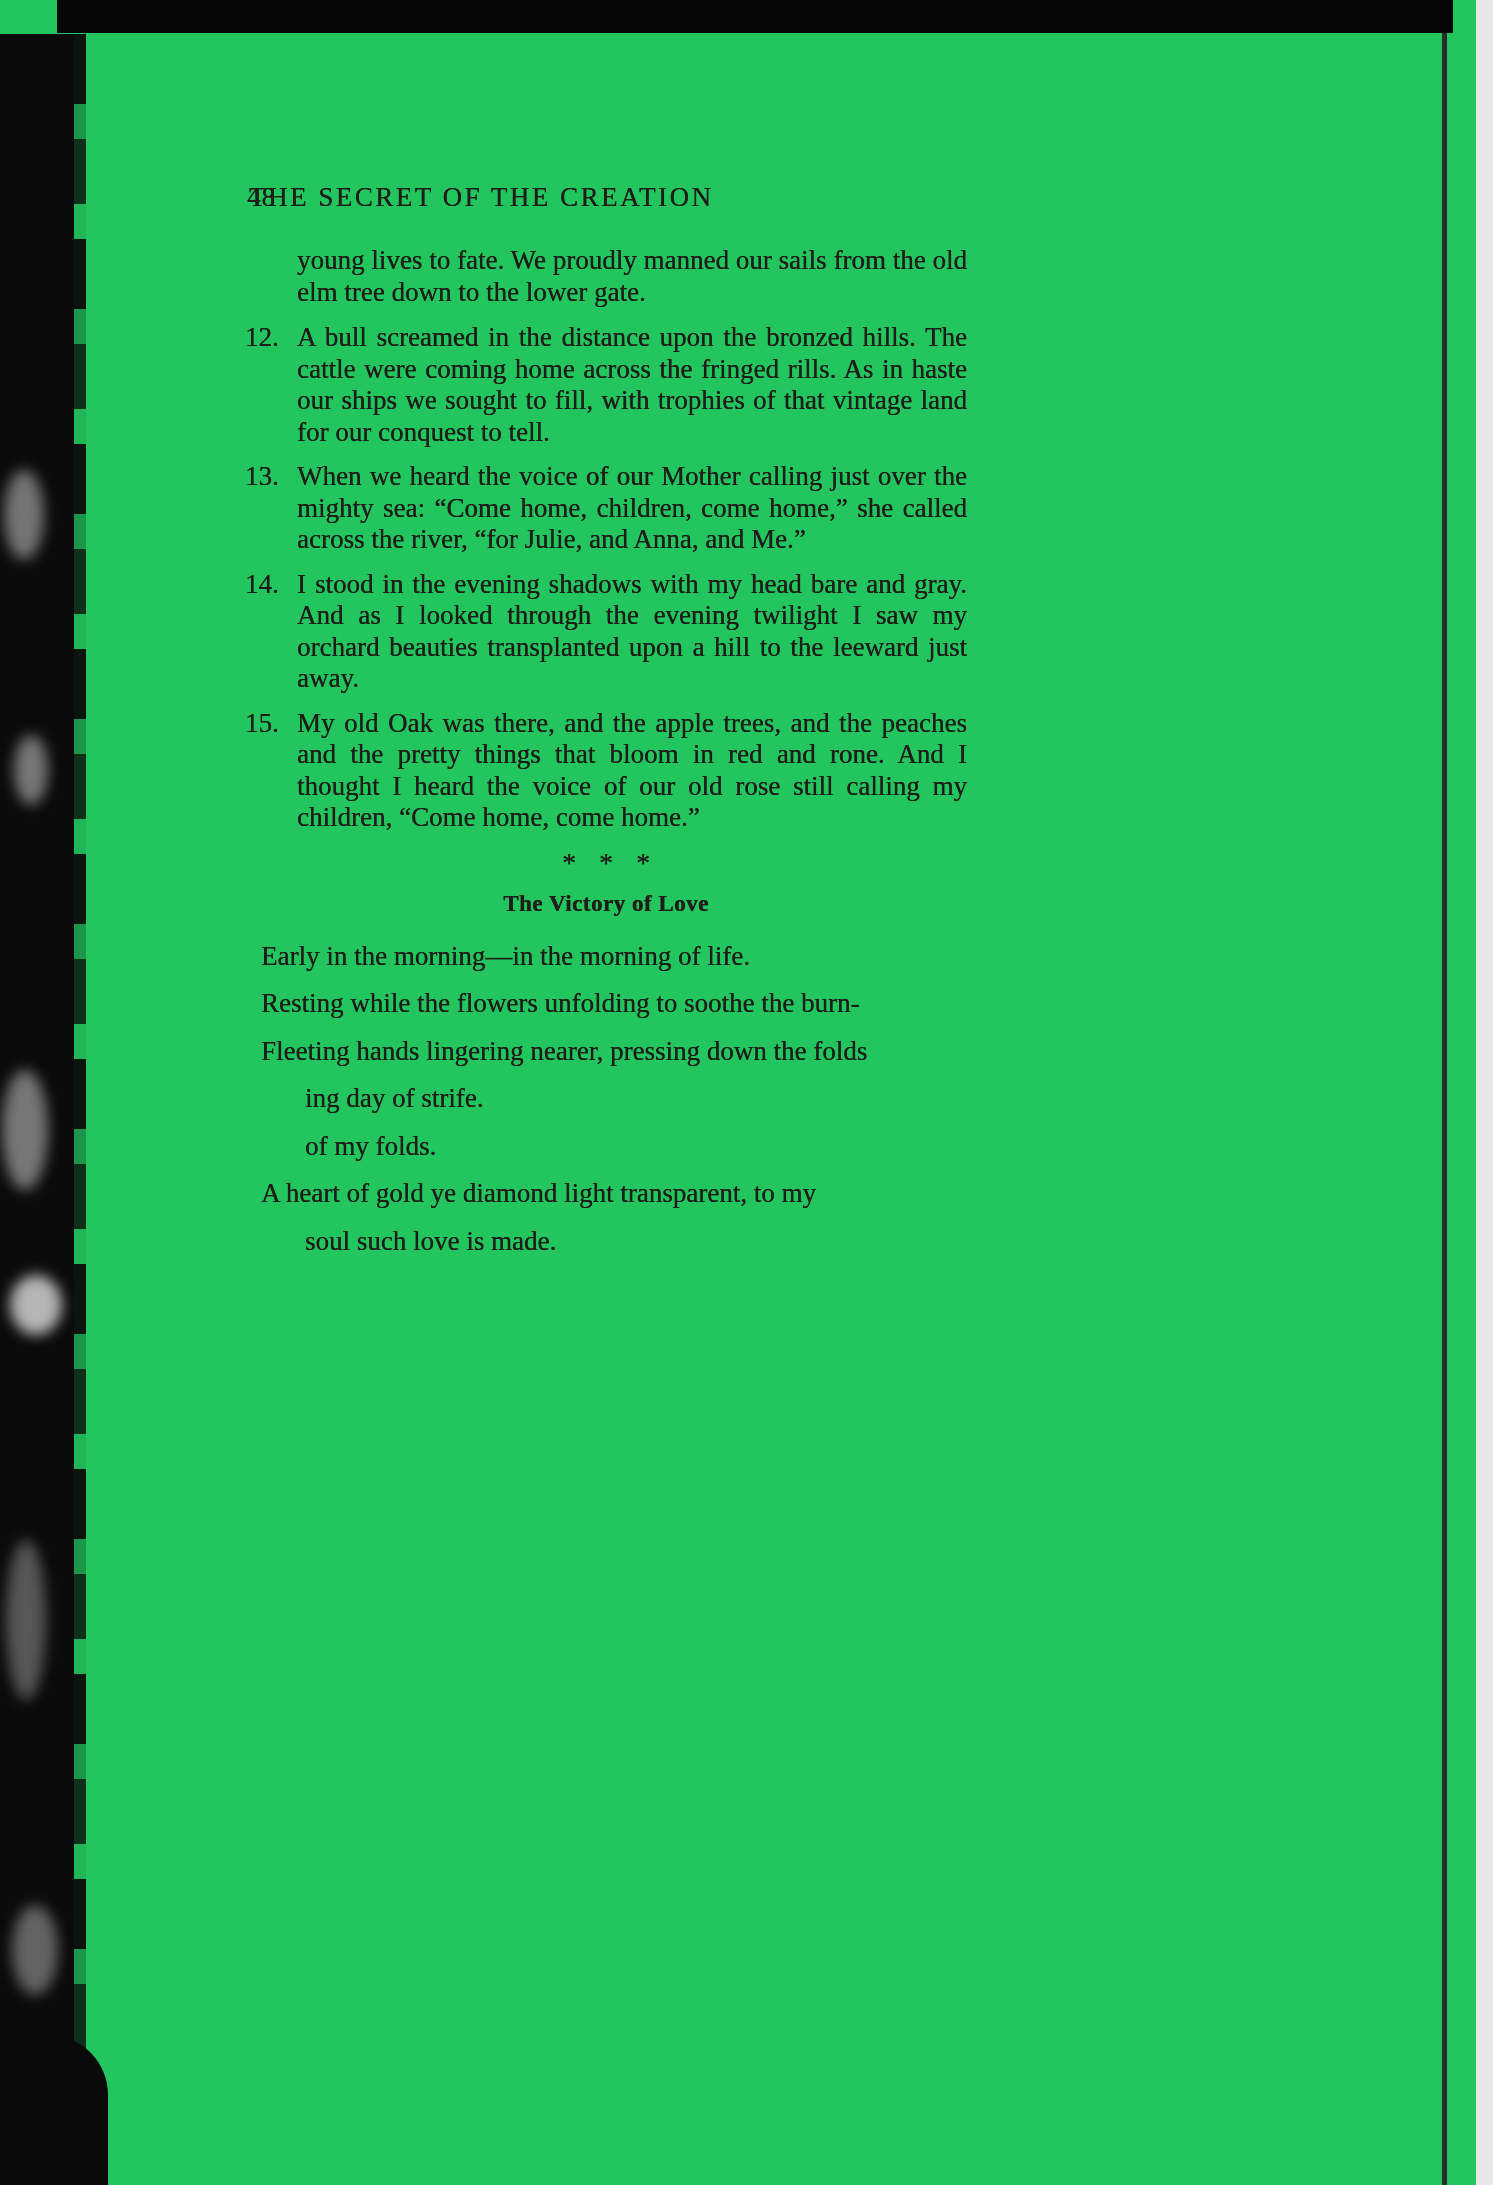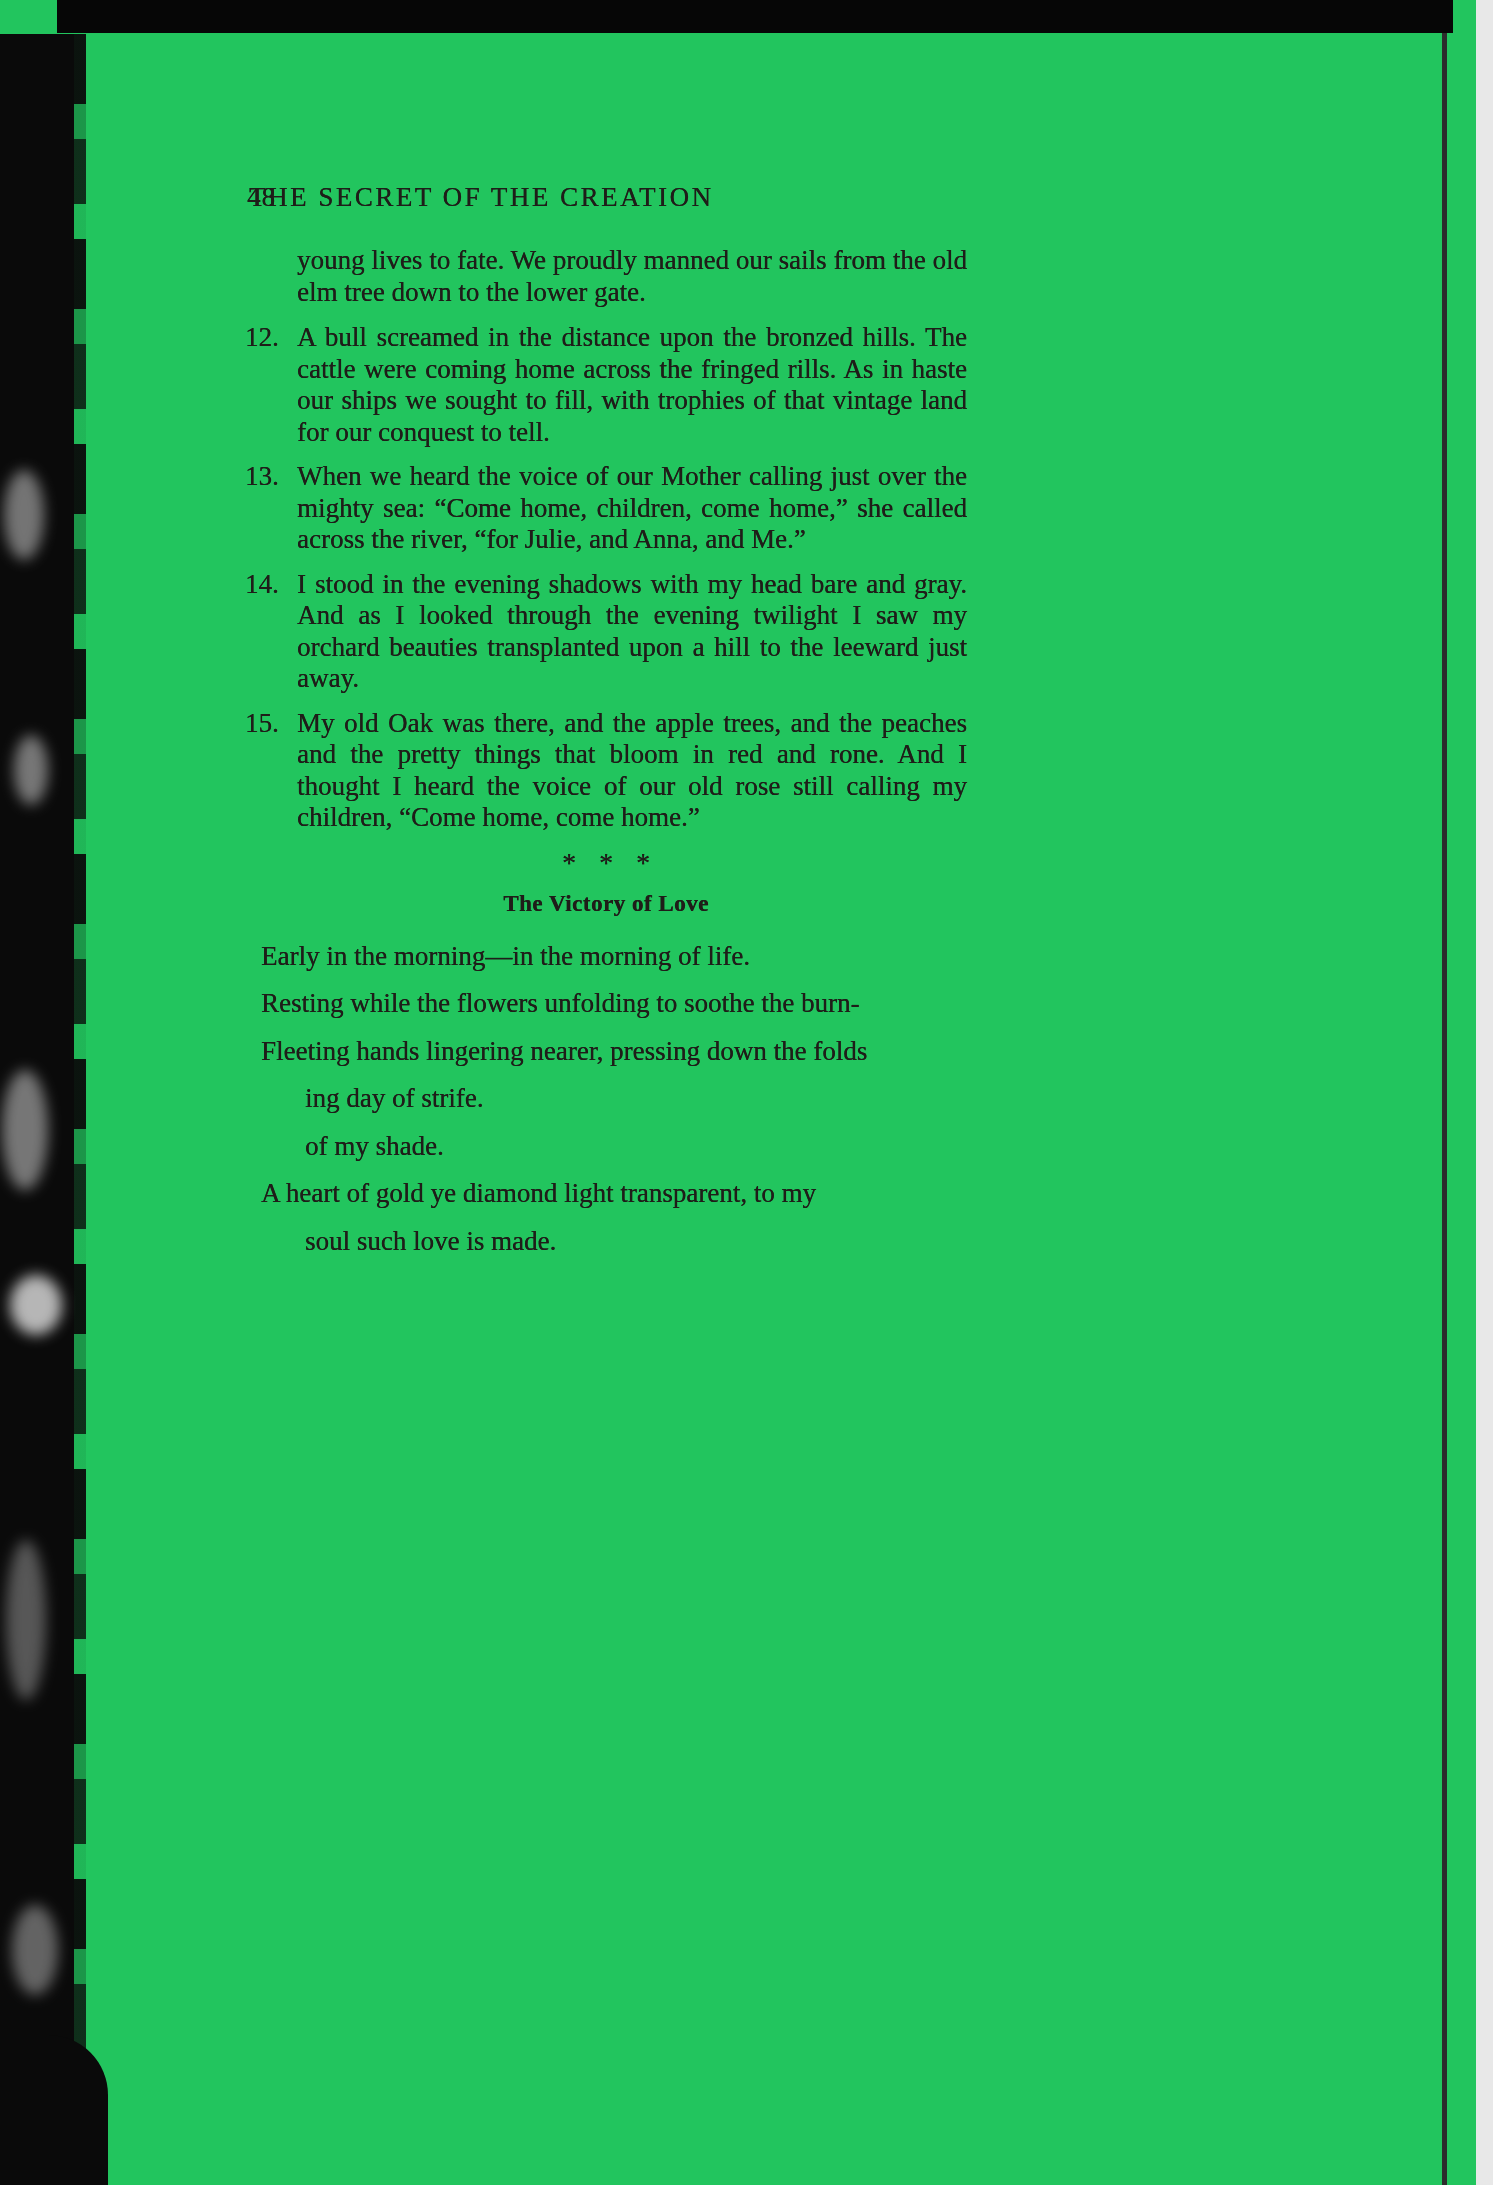--- a/index.html
+++ b/index.html
@@ -122,20 +122,20 @@
 
     <div class="section-title">The Victory of Love</div>
 
     <div class="poem">
       <div class="poem-line">Early in the morning—in the morning of life.</div>
 
       <div class="poem-line">Resting while the flowers unfolding to soothe the burn-</div>
       <div class="poem-line">Fleeting hands lingering nearer, pressing down the folds</div>
 
       <div class="poem-line poem-cont">ing day of strife.</div>
-      <div class="poem-line poem-cont">of my shade.</div>
+      <div class="poem-line poem-cont">of my folds.</div>
 
       <div class="poem-line">A heart of gold ye diamond light transparent, to my</div>
       <div class="poem-line poem-cont">soul such love is made.</div>
     </div>
 
   </div>
 </div>
 
 </body></html>

